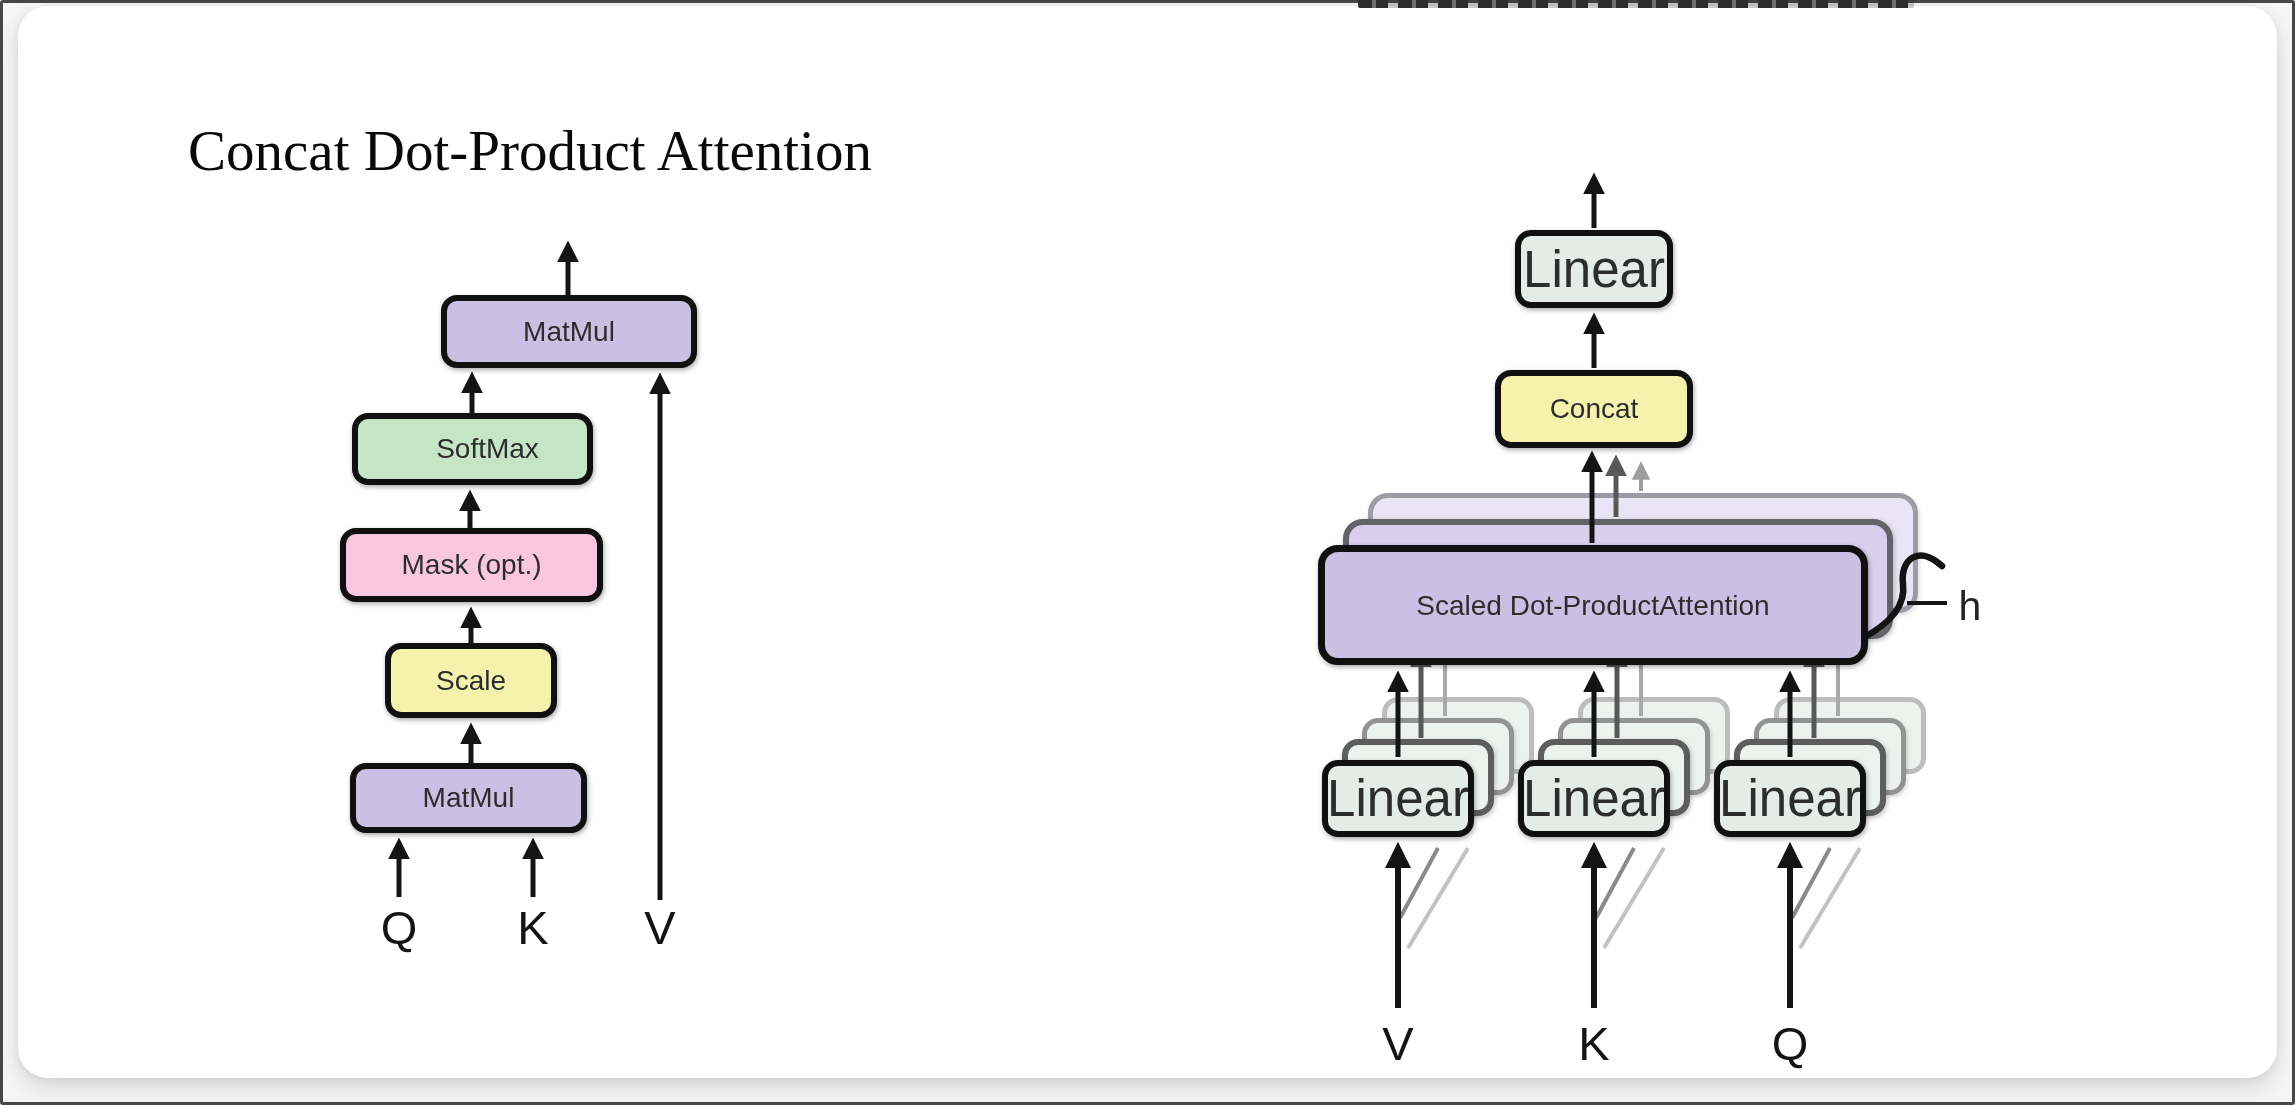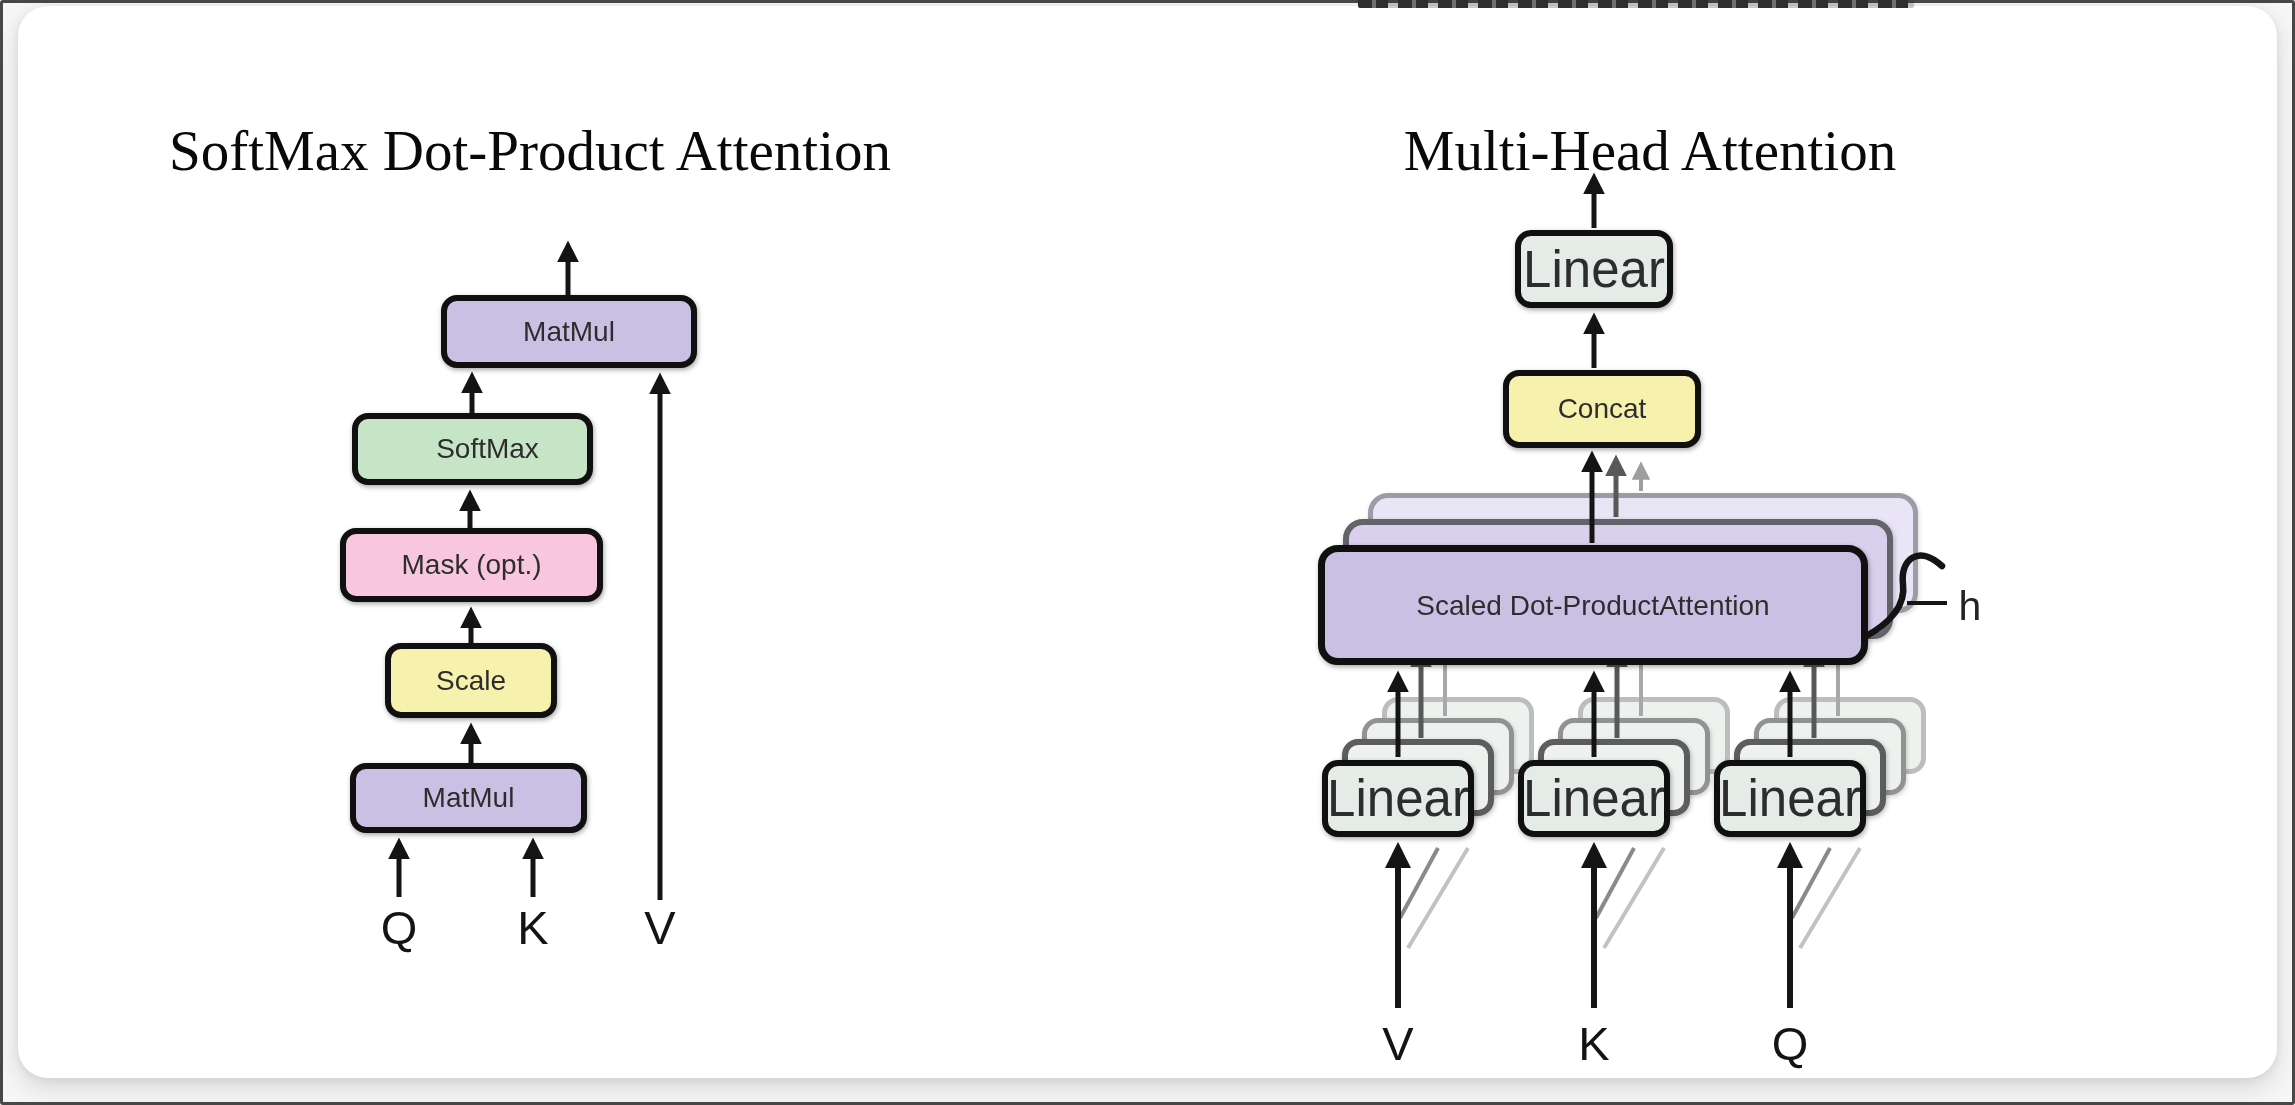--- a/index.html
+++ b/index.html
@@ -50,21 +50,21 @@
 
   
   .n-matmul-top   {left:441px;top:295px;width:256px;height:73px;}
   .n-softmax      {left:352px;top:413px;width:241px;height:72px;padding-left:30px;}
   .n-mask         {left:340px;top:528px;width:263px;height:74px;}
   .n-scale        {left:385px;top:643px;width:172px;height:75px;}
   .n-matmul-bottom{left:350px;top:763px;width:237px;height:70px;}
 
   
   .n-linear-out{left:1515px;top:230px;width:158px;height:78px;}
-  .n-concat    {left:1495px;top:370px;width:198px;height:78px;margin-left:8px;}
+  .n-concat    {left:1495px;top:370px;width:198px;height:78px;}
   .n-sdpa{
     left:1318px;top:545px;width:550px;height:120px;
     flex-direction:row;line-height:49px;border-radius:20px;border-width:7px;
   }
   .n-linear-v{left:1322px;top:760px;width:152px;height:77px;}
   .n-linear-k{left:1518px;top:760px;width:152px;height:77px;}
   .n-linear-q{left:1714px;top:760px;width:152px;height:77px;}
   .n-linear-out,.n-linear-v,.n-linear-k,.n-linear-q{font-size:51px;}
 
   
@@ -89,22 +89,21 @@
   }
   svg.wires{position:absolute;left:0;top:0;z-index:2;}
 </style>
 </head>
 <body>
 
 <div class="stage">
 
   <div class="card"></div>
 
-  <div class="panel-title left">SoftMax Dot-Product Attention</div>
-  <div class="panel-title right">Multi-Head Attention</div>
+  <div class="panel-title left">Concat Dot-Product Attention</div>
 
   <div class="ghost sdpa2"></div>
   <div class="ghost sdpa1"></div>
 
   <div class="ghost lin lin3" style="left:1382px;top:697px;"></div>
   <div class="ghost lin lin2" style="left:1362px;top:718px;"></div>
   <div class="ghost lin lin1" style="left:1342px;top:739px;"></div>
 
   <div class="ghost lin lin3" style="left:1578px;top:697px;"></div>
   <div class="ghost lin lin2" style="left:1558px;top:718px;"></div>

